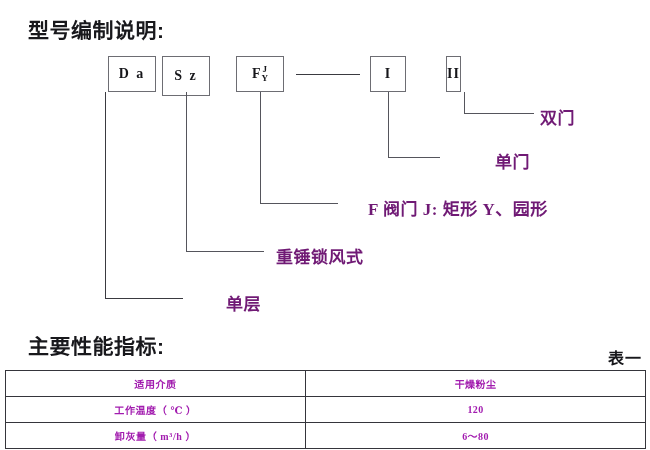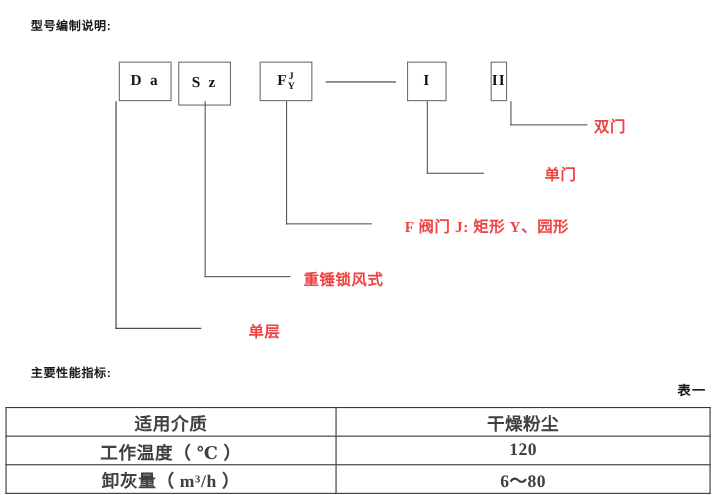--- a/index.html
+++ b/index.html
@@ -21,21 +21,21 @@
   .page {
     position: absolute;
     inset: 0;
   }
 
   
   .section-title {
     position: absolute;
     font-family: Liberation Sans, sans-serif;
     font-weight: bold;
-    font-size: 11px;
+    font-size: 21px;
     letter-spacing: 0.5px;
     color: #18181c;
     white-space: nowrap;
   }
   #title-model   { left: 28px; top: 14px; }
   #title-specs   { left: 28px; top: 330px; }
 
   
   .code-box {
     position: absolute;
@@ -80,55 +80,55 @@
   }
   .ln.v { width: 1px; }
   .ln.h { height: 1px; }
   .ln.dark { background: #3a3a40; }
 
   
   .note {
     position: absolute;
     font-family: "Liberation Serif", "DejaVu Serif", serif;
     font-weight: bold;
-    font-size: 14px;
-    color: #ef4444;
+    font-size: 17px;
+    color: #701a75;
     white-space: nowrap;
     letter-spacing: 0.5px;
   }
 
   
   .table-caption {
     position: absolute;
     right: 8px;
     top: 345px;
     font-family: "Liberation Serif", "DejaVu Serif", serif;
     font-weight: bold;
-    font-size: 12px;
+    font-size: 16px;
     color: #18181c;
     letter-spacing: 1px;
   }
   table.specs {
     position: absolute;
     left: 5px;
     top: 370px;
     width: 640px;
     border-collapse: collapse;
     table-layout: fixed;
     background: #fff;
   }
   table.specs td {
     border: 1px solid #35353b;
     height: 25px;
     text-align: center;
     vertical-align: middle;
     font-family: "Liberation Serif", "DejaVu Serif", serif;
     font-weight: bold;
-    font-size: 16px;
-    color: #404040;
+    font-size: 10px;
+    color: #a21caf;
     letter-spacing: 0.6px;
     padding: 0 4px;
     white-space: nowrap;
   }
   table.specs td.val {
     font-weight: bold;
     letter-spacing: 0.4px;
   }
   table.specs col.c1 { width: 300px; }
   table.specs col.c2 { width: 340px; }

